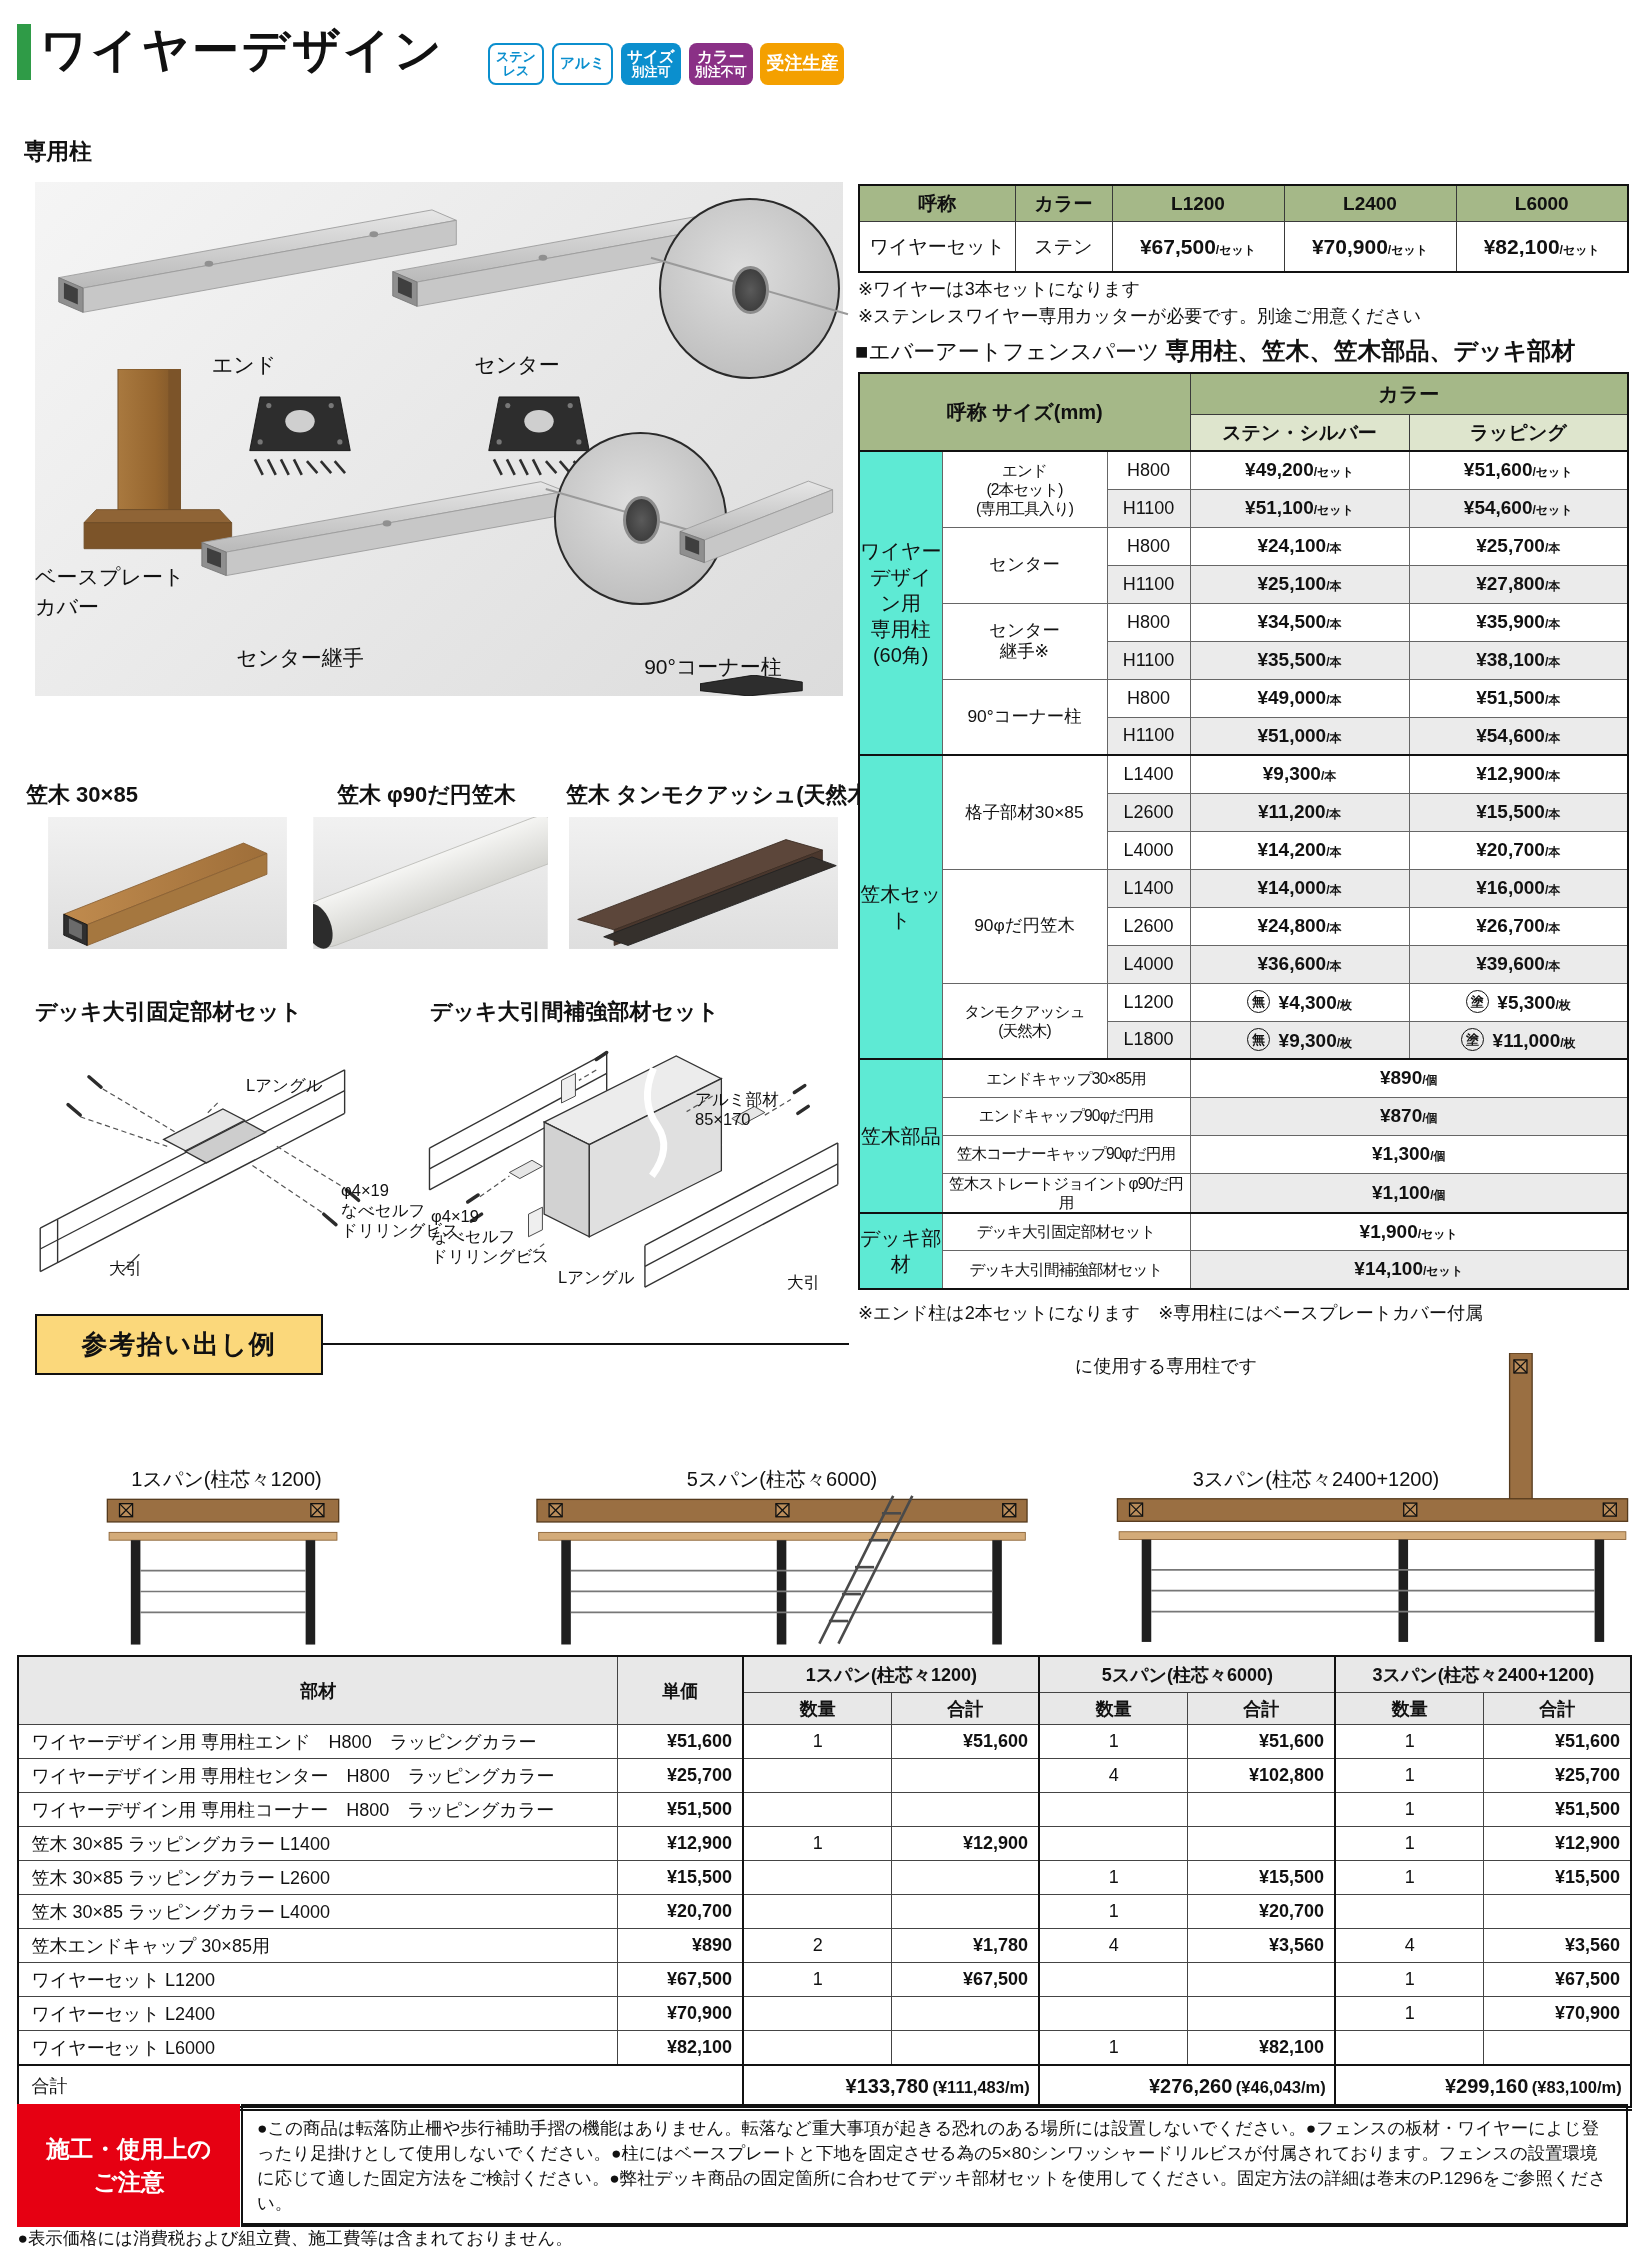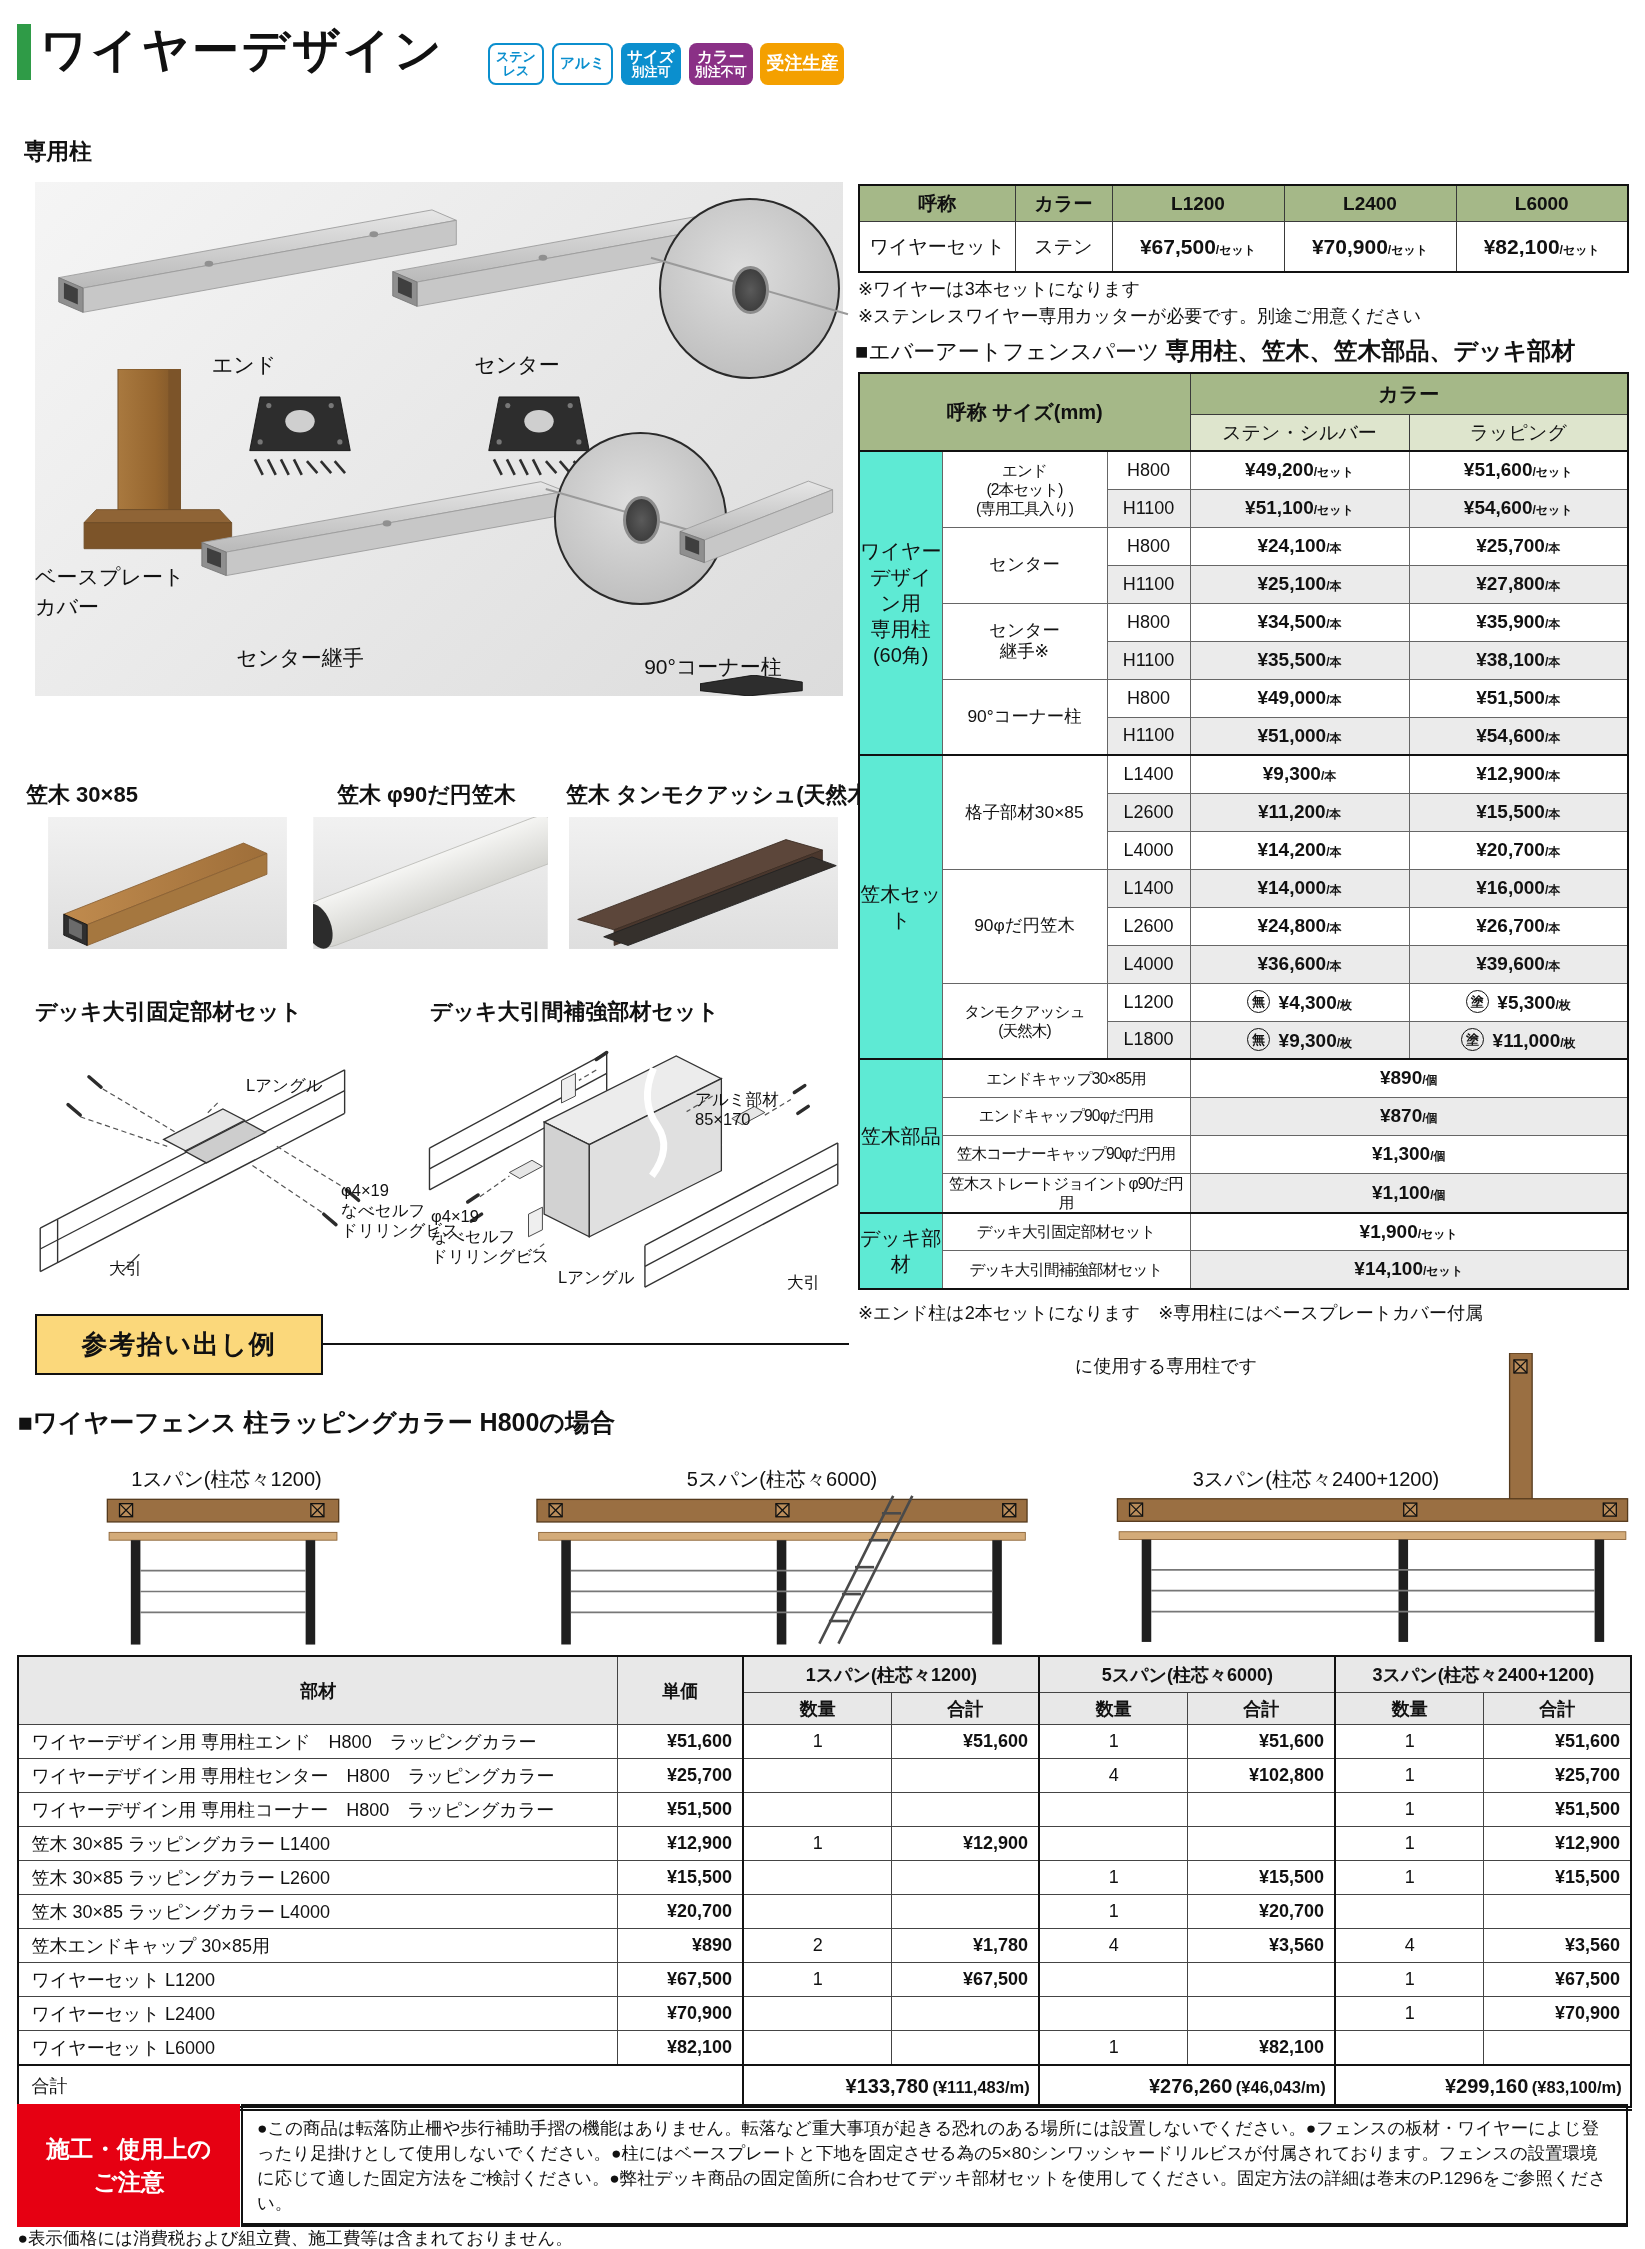--- a/index.html
+++ b/index.html
@@ -45,21 +45,21 @@
   .note{font-size:18px;line-height:27px;}
   .wtable{border:2.6px solid #111;}
   .wtable th{background:#a5b888;font-size:19px;font-weight:bold;height:35px;border:0.9px solid #3a3a3a;padding:0;}
   .wtable td{border:0.9px solid #3a3a3a;height:49px;text-align:center;font-size:19px;padding:0;}
   .pv{font-size:19px;font-weight:bold;}
   .pu{font-size:12px;font-weight:bold;}
   .wtable .pv{font-size:21px;}
   .ptable{border:2.6px solid #111;padding-left:13px;}
   .ptable th{border:0.9px solid #3a3a3a;padding:0;}
   th.h1{background:#a5b888;font-size:20px;font-weight:bold;height:40px;}
-  th.h2{background:#dee5cd;font-size:19px;font-weight:normal;height:35px;}
+  th.h2{background:#dee5cd;font-size:19px;font-weight:bold;height:35px;}
   .ptable tbody tr{height:38px;}
   .ptable tbody td{border:0.9px solid #666;border-top:0.9px solid #9a9a9a;padding:0;}
   .ptable tr.gstart > td{border-top:2.6px solid #111;}
   .ptable tr.istart > td{border-top:1.7px solid #222;}
   .gcell{background:#5eead4;font-size:20px;text-align:center;white-space:pre-line;line-height:1.3;}
   .ncell{background:#fff;font-size:17.4px;text-align:center;white-space:pre-line;line-height:1.22;}
   .ncell.long{font-size:15.6px;letter-spacing:-0.9px;}
   .scell{font-size:18px;text-align:center;}
   .pcell{text-align:center;}
   .circ{display:inline-block;width:21px;height:21px;border:1.7px solid #111;border-radius:50%;font-size:13px;
@@ -550,21 +550,20 @@
           <td class="ncell long" colspan="2">デッキ大引間補強部材セット</td>
           <td class="pcell" colspan="2"><span class="pv">¥14,100</span><span class="pu">/セット</span></td>
         </tr>
       </tbody>
   </table>
   <div class="abs note" style="left:858px;top:1300px">※エンド柱は2本セットになります　※専用柱にはベースプレートカバー付属</div>
   <div class="abs note" style="left:1075px;top:1353px">に使用する専用柱です</div>
 
   <div class="abs ybox">参考拾い出し例</div>
   <div class="abs yline"></div>
-  <div class="abs subtitle">■ワイヤーフェンス 柱ラッピングカラー H800の場合</div>
 
   <div class="fence-label" style="left:83px;top:1466px;width:287px">1スパン(柱芯々1200)</div>
   <svg class="abs" style="left:83px;top:1494px" width="287" height="155" viewBox="0 0 330 178">
     <rect x="28" y="6" width="266" height="26" fill="#9a6f42" stroke="#553a1d" stroke-width="1.5"></rect>
     <g stroke="#111" stroke-width="1.5" fill="#b98c5a">
       <rect x="42" y="11" width="15" height="15"></rect>
         <line x1="42" y1="11" x2="57" y2="26"></line>
         <line x1="57" y1="11" x2="42" y2="26"></line>
       <rect x="262" y="11" width="15" height="15"></rect>
         <line x1="262" y1="11" x2="277" y2="26"></line>

